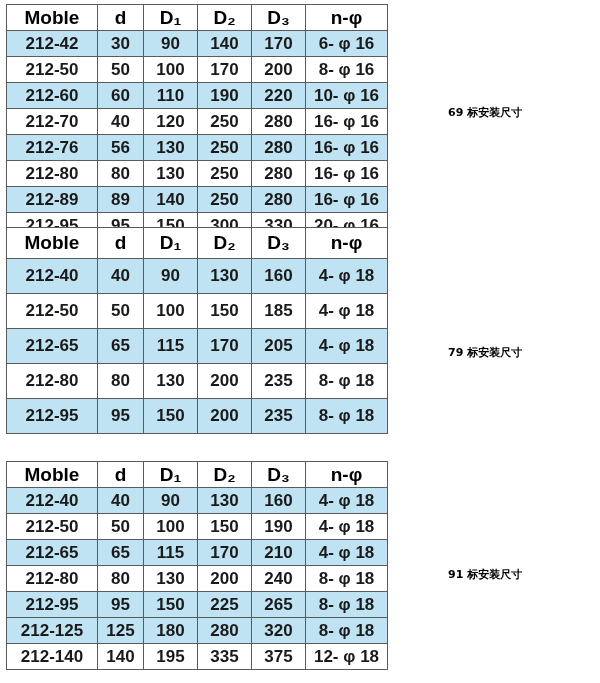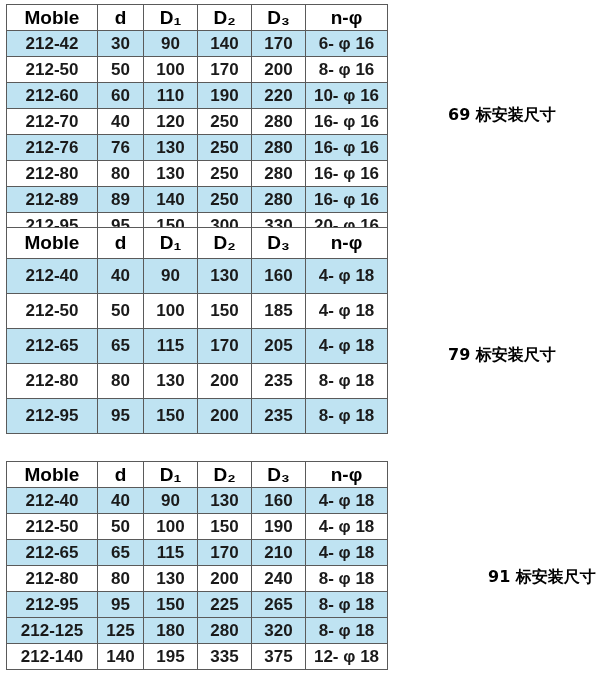--- a/index.html
+++ b/index.html
@@ -79,29 +79,29 @@
   #table-3 .c1 { width: 45px; }
   #table-3 .c2 { width: 53px; }
   #table-3 .c3 { width: 53px; }
   #table-3 .c4 { width: 53px; }
   #table-3 .c5 { width: 81px; }
   #table-3 .hdr td { font-size: 19px; }
 
   .side-note {
     position: absolute;
     left: 448px;
-    font-size: 16px;
+    font-size: 11px;
     font-weight: bold;
     color: #000000;
     font-family: "DejaVu Sans", "Liberation Sans", sans-serif;
     white-space: nowrap;
   }
   #note-1 { top: 105px; }
   #note-2 { top: 345px; }
-  #note-3 { top: 567px; margin-left: 40px; }
+  #note-3 { top: 567px; }
 </style>
 </head>
 <body>
 
 <div class="page">
 
   <div class="table-block" id="table-1">
     <table class="spec-table">
       <tbody>
         <tr class="hdr">
@@ -139,21 +139,21 @@
         <tr class="row-plain">
           <td class="c0">212-70</td>
           <td class="c1">40</td>
           <td class="c2">120</td>
           <td class="c3">250</td>
           <td class="c4">280</td>
           <td class="c5">16- φ 16</td>
         </tr>
         <tr class="row-alt">
           <td class="c0">212-76</td>
-          <td class="c1">76</td>
+          <td class="c1">56</td>
           <td class="c2">130</td>
           <td class="c3">250</td>
           <td class="c4">280</td>
           <td class="c5">16- φ 16</td>
         </tr>
         <tr class="row-plain">
           <td class="c0">212-80</td>
           <td class="c1">80</td>
           <td class="c2">130</td>
           <td class="c3">250</td>

